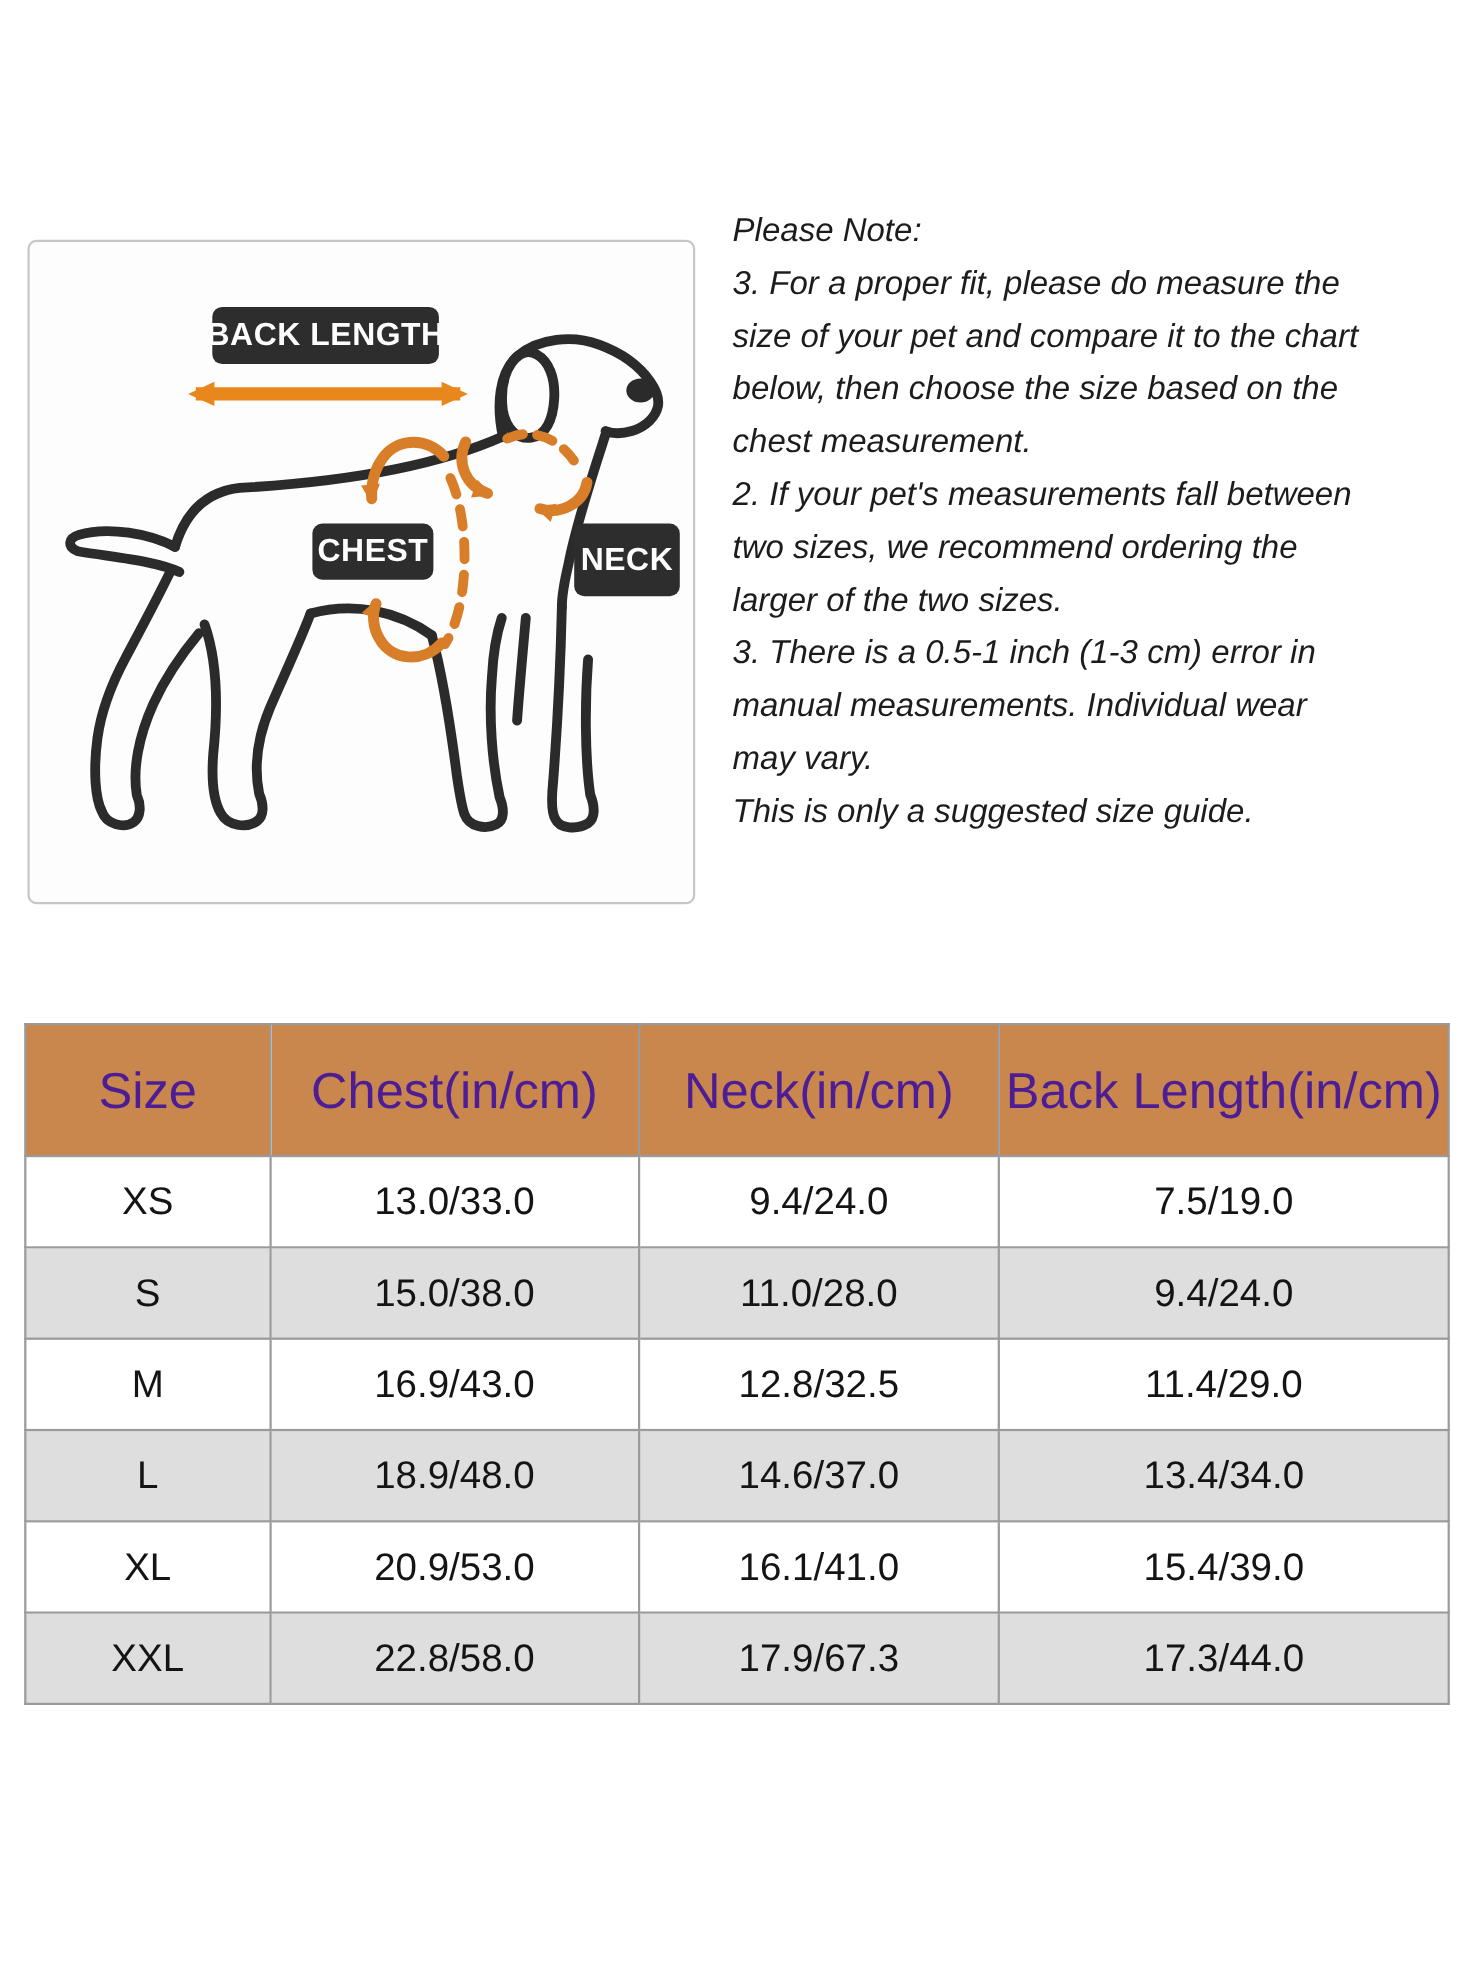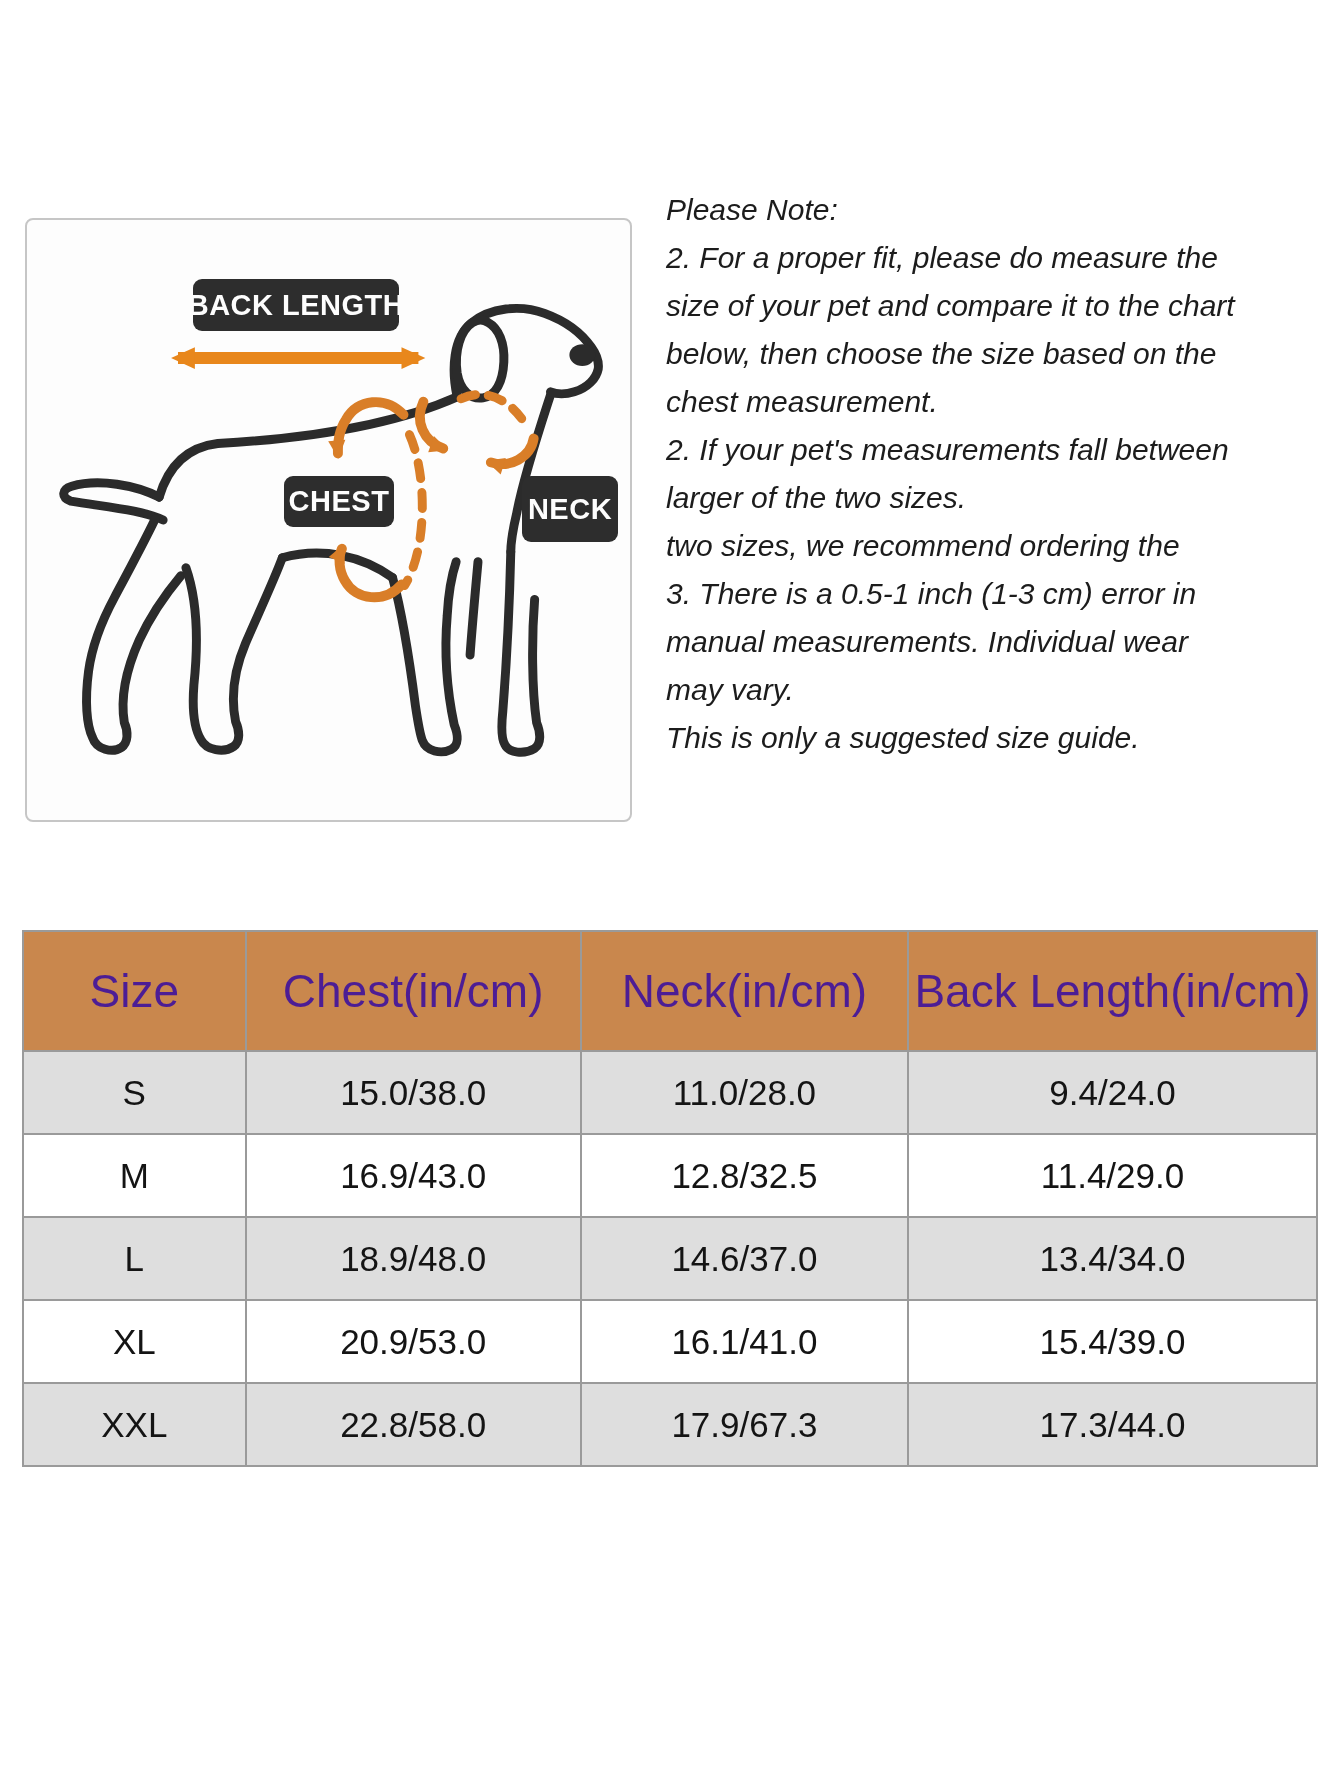--- a/index.html
+++ b/index.html
@@ -89,27 +89,27 @@
       </g>
     </svg>
 
     <div class="badge badge-backlength">BACK LENGTH</div>
     <div class="badge badge-chest">CHEST</div>
     <div class="badge badge-neck">NECK</div>
   </div>
 
   <div class="note">
       <div class="note-line">Please Note:</div>
-      <div class="note-line">2. For a proper fit, please do measure the</div>
+      <div class="note-line">3. For a proper fit, please do measure the</div>
       <div class="note-line">size of your pet and compare it to the chart</div>
       <div class="note-line">below, then choose the size based on the</div>
       <div class="note-line">chest measurement.</div>
       <div class="note-line">2. If your pet's measurements fall between</div>
+      <div class="note-line">two sizes, we recommend ordering the</div>
       <div class="note-line">larger of the two sizes.</div>
-      <div class="note-line">two sizes, we recommend ordering the</div>
       <div class="note-line">3. There is a 0.5-1 inch (1-3 cm) error in</div>
       <div class="note-line">manual measurements. Individual wear</div>
       <div class="note-line">may vary.</div>
       <div class="note-line">This is only a suggested size guide.</div>
     </div>
 
   <table class="size-table">
     <colgroup>
       <col style="width:17.2%">
       <col style="width:25.9%">
@@ -118,20 +118,26 @@
     </colgroup>
     <thead>
         <tr>
           <th>Size</th>
           <th>Chest(in/cm)</th>
           <th>Neck(in/cm)</th>
           <th>Back Length(in/cm)</th>
         </tr>
       </thead>
     <tbody>
+        <tr>
+          <td>XS</td>
+          <td>13.0/33.0</td>
+          <td>9.4/24.0</td>
+          <td>7.5/19.0</td>
+        </tr>
         <tr class="alt">
           <td>S</td>
           <td>15.0/38.0</td>
           <td>11.0/28.0</td>
           <td>9.4/24.0</td>
         </tr>
         <tr>
           <td>M</td>
           <td>16.9/43.0</td>
           <td>12.8/32.5</td>

